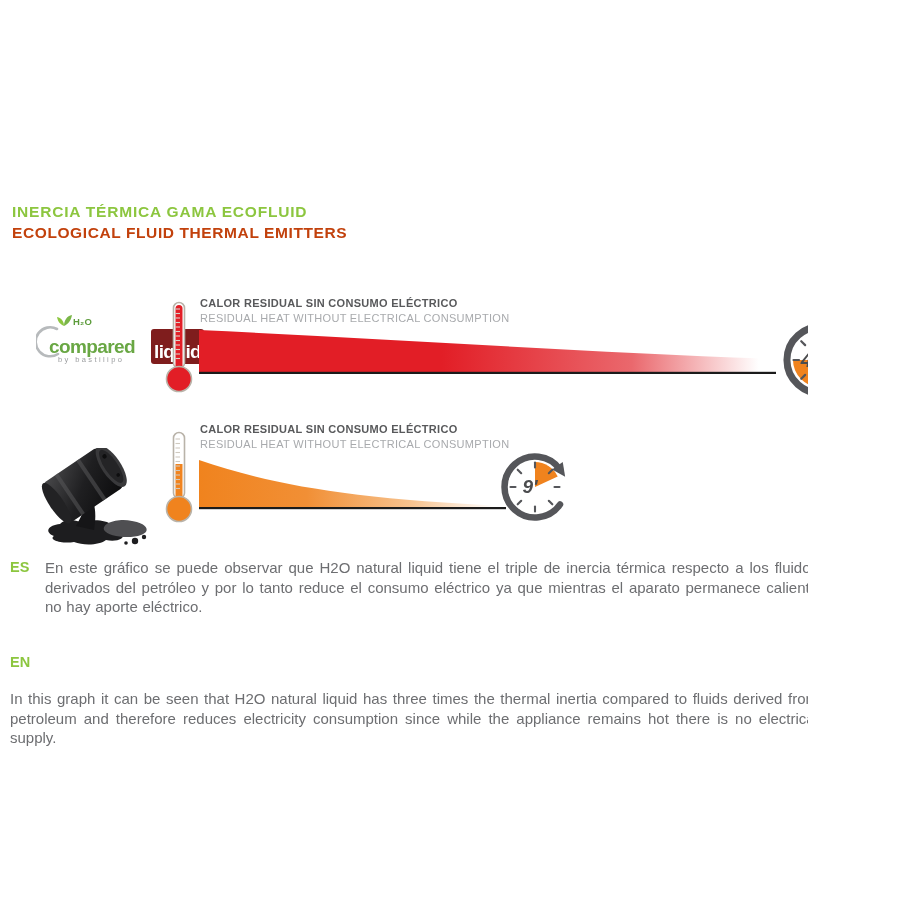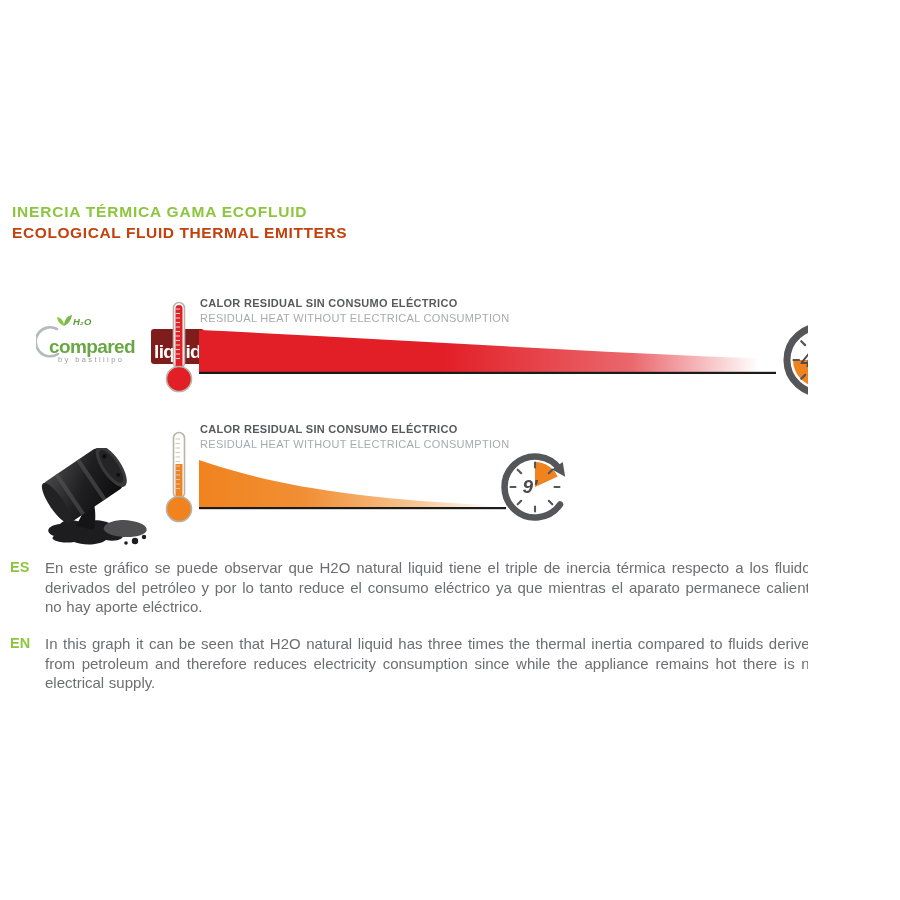--- a/index.html
+++ b/index.html
@@ -32,32 +32,32 @@
     font-weight:bold;font-style:italic;color:#4c4d4f;padding-right:10px;
   }
   .clock45{left:778px;top:24px;width:84px;height:84px;}
   .clock45 .num{font-size:21px;}
   .clock15{left:496px;top:28px;width:78px;height:78px;}
   .clock15 .num{font-size:19px;}
   
   .nl-logo{position:absolute;left:36px;top:20px;width:130px;height:56px;}
   .nl-swoosh{position:absolute;left:0;top:11px;}
   .nl-h2o{position:absolute;left:20px;top:0;display:flex;align-items:flex-end;gap:1px;}
-  .nl-h2o span{font-size:9.5px;font-weight:bold;color:#5d9c3c;letter-spacing:.2px;font-style:italic;}
+  .nl-h2o span{font-size:9.5px;font-weight:bold;color:#5d9c3c;letter-spacing:.2px;}
   .nl-main{position:absolute;left:13px;top:15px;display:flex;align-items:center;}
   .nl-natural{font-size:19px;font-weight:bold;color:#69a744;letter-spacing:-.6px;}
   .nl-liquid{font-size:19px;font-weight:bold;color:#ffffff;background:#7f1d1d;
     padding:12px 3px 1px 3px;border-radius:3px;margin-left:16px;letter-spacing:-.6px;}
   .nl-by{position:absolute;left:22px;top:41px;font-size:7.5px;color:#9a9c9e;letter-spacing:2.4px;text-align:center;}
   
   .barrel{position:absolute;left:40px;top:28px;display:block;}
   
   .para{position:absolute;left:10px;width:808px;display:flex;gap:11px;}
   .para-es{top:558px;}
-  .para-en{top:634px;}
+  .para-en{top:653px;flex-direction:column;}
   .lang{flex:0 0 24px;color:#8cc63f;font-weight:bold;font-size:14.5px;padding-top:1px;}
   .para p{flex:1;margin:0;color:#6d6e71;font-size:15px;line-height:19.5px;
     text-align:justify;word-spacing:.5px;}
 </style>
 </head>
 <body>
 
 <div class="canvas">
 
   <div class="hdr">

